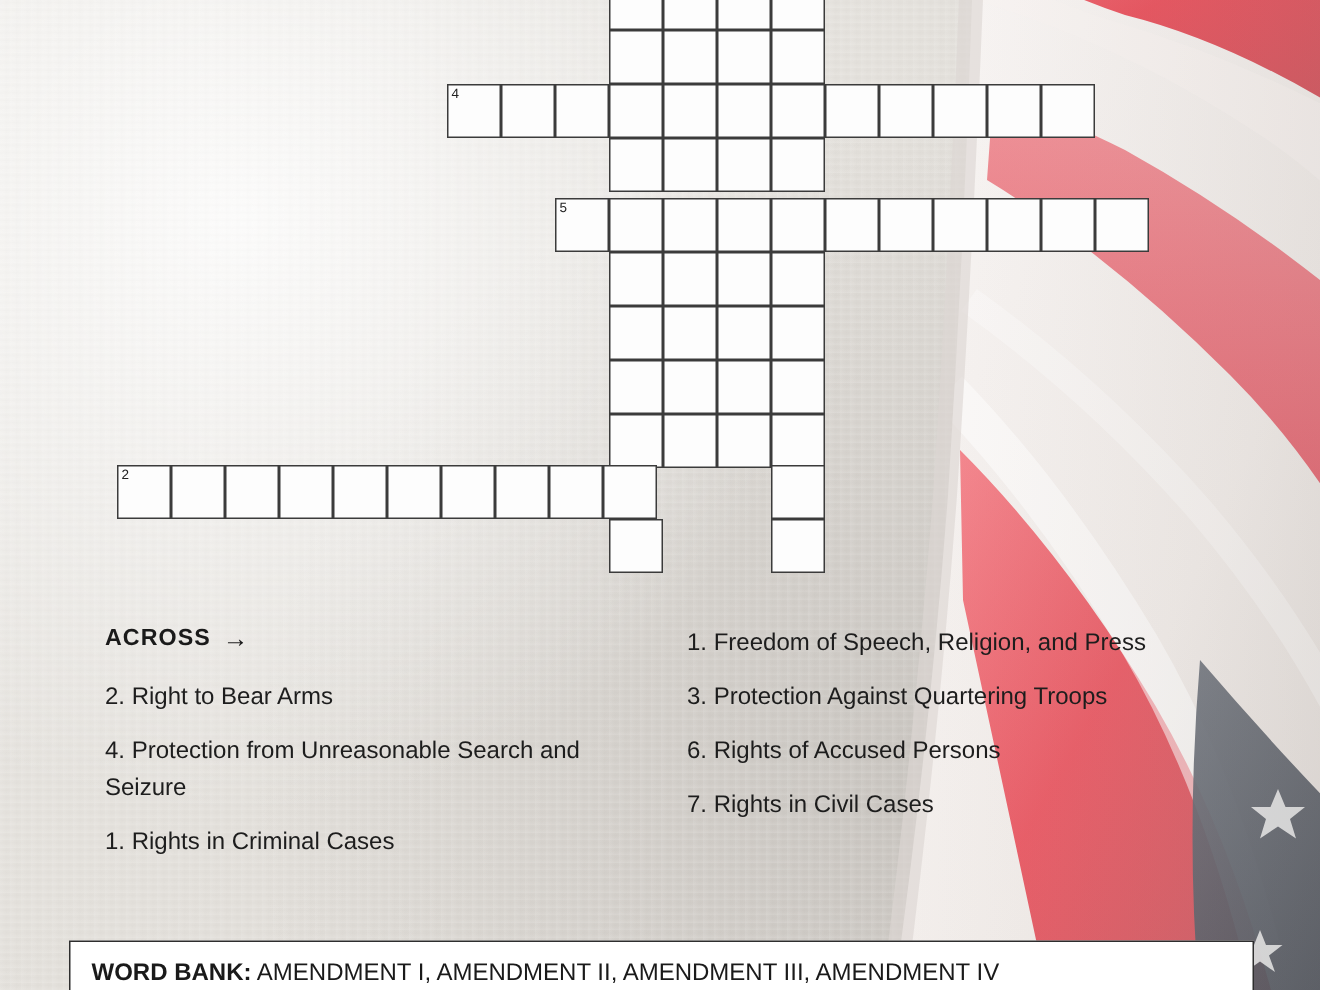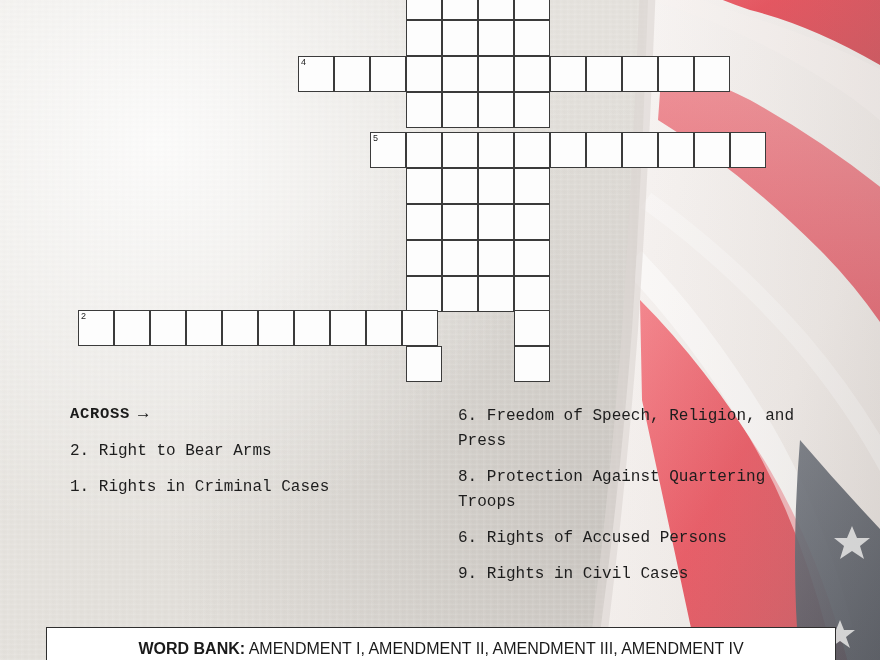--- a/index.html
+++ b/index.html
@@ -74,22 +74,21 @@
 
   
   #clues {
     position: absolute;
     left: 0;
     top: 404px;
     width: 880px;
   }
   .clue-col {
     position: absolute;
-    top: 0;
-    font-family: Liberation Mono, monospace;
+    top: 12px;
   }
   #across-col { left: 70px; width: 370px; }
   #down-col   { left: 458px; width: 370px; }
 
   .clue-head {
     font-size: 15.5px;
     font-weight: bold;
     letter-spacing: .7px;
     color: #1a1a1a;
     margin: 0 0 16px 0;
@@ -117,21 +116,20 @@
     border: 1px solid #2e2e2e;
     box-sizing: border-box;
     padding: 10px 14px 0 14px;
     overflow: hidden;
   }
   #word-bank .wb-line {
     font-size: 16px;
     line-height: 22px;
     color: #1a1a1a;
     white-space: nowrap;
-    text-align: center;
   }
   #word-bank .wb-label { font-weight: bold; }
 </style>
 </head>
 <body>
 
 <div id="page">
 
   <div id="grain"></div>
 
@@ -267,30 +265,31 @@
     </div>
 
   <div id="clues">
     <div class="clue-col" id="across-col">
       <div class="clue-head">
         <span>ACROSS</span>
         <span class="arrow">→</span>
       </div>
       <ul class="clue-list" id="across-list">
           <li>2. Right to Bear Arms</li>
+          <li>4. Protection from Unreasonable Search and Seizure</li>
           <li>1. Rights in Criminal Cases</li>
         </ul>
     </div>
 
     <div class="clue-col" id="down-col">
       <ul class="clue-list" id="down-list">
-          <li>6. Freedom of Speech, Religion, and Press</li>
-          <li>8. Protection Against Quartering Troops</li>
+          <li>1. Freedom of Speech, Religion, and Press</li>
+          <li>3. Protection Against Quartering Troops</li>
           <li>6. Rights of Accused Persons</li>
-          <li>9. Rights in Civil Cases</li>
+          <li>7. Rights in Civil Cases</li>
         </ul>
     </div>
   </div>
 
   <div id="word-bank">
     <div class="wb-line">
       <span class="wb-label">WORD BANK:</span>
       <span>AMENDMENT I, AMENDMENT II, AMENDMENT III, AMENDMENT IV</span>
     </div>
   </div>

